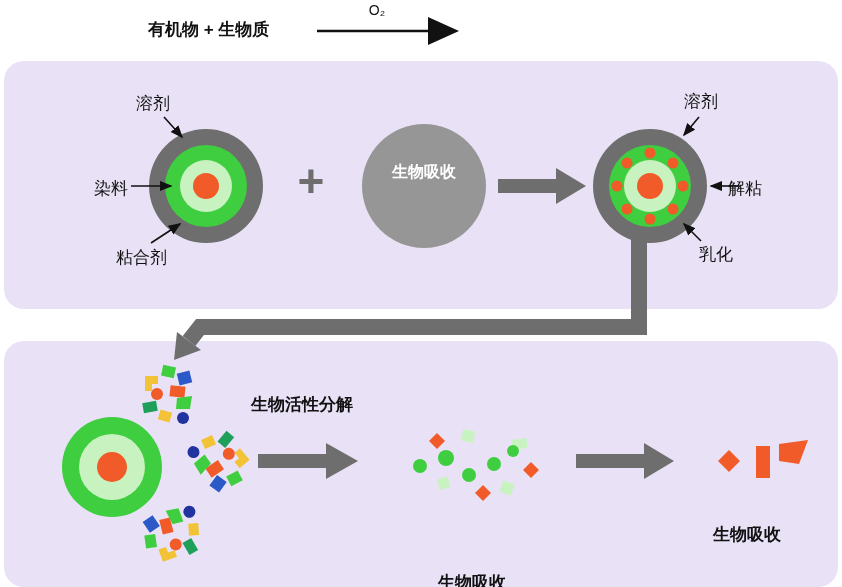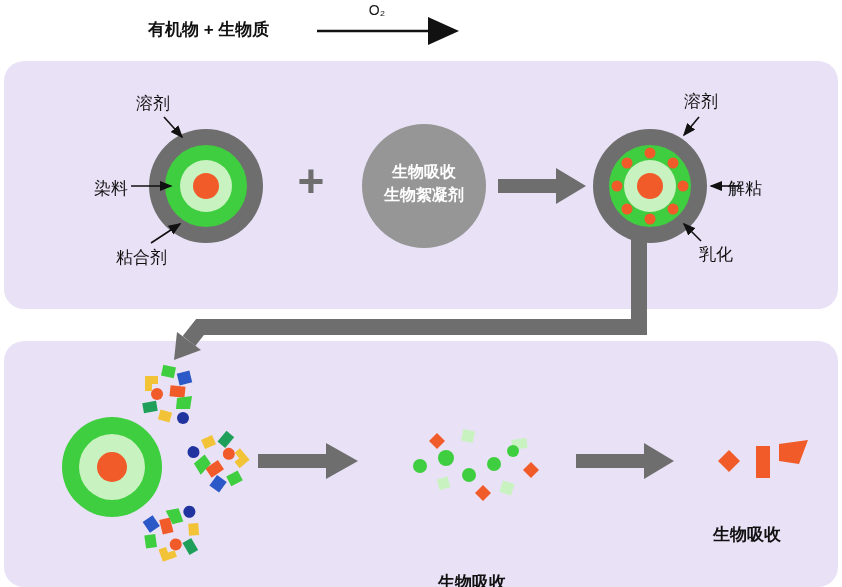--- a/index.html
+++ b/index.html
@@ -151,23 +151,23 @@
   </svg>
 
   <div class="lbl" style="left:136px;top:92px;">溶剂</div>
   <div class="lbl" style="left:94px;top:177px;">染料</div>
   <div class="lbl" style="left:116px;top:246px;">粘合剂</div>
 
   <div class="plus">+</div>
 
   <div class="agent-text">
     <div>生物吸收</div>
-    <div>生物絮凝剂</div>
   </div>
 
   <div class="lbl" style="left:684px;top:90px;">溶剂</div>
   <div class="lbl" style="left:728px;top:177px;">解粘</div>
   <div class="lbl" style="left:699px;top:243px;">乳化</div>
 
+  <div class="big-lbl" style="left:251px;top:393px;">生物活性分解</div>
   <div class="big-lbl" style="left:438px;top:523px;margin-top:48px;">生物吸收</div>
   <div class="big-lbl" style="left:713px;top:523px;">生物吸收</div>
 
 </div>
 
 </body></html>

